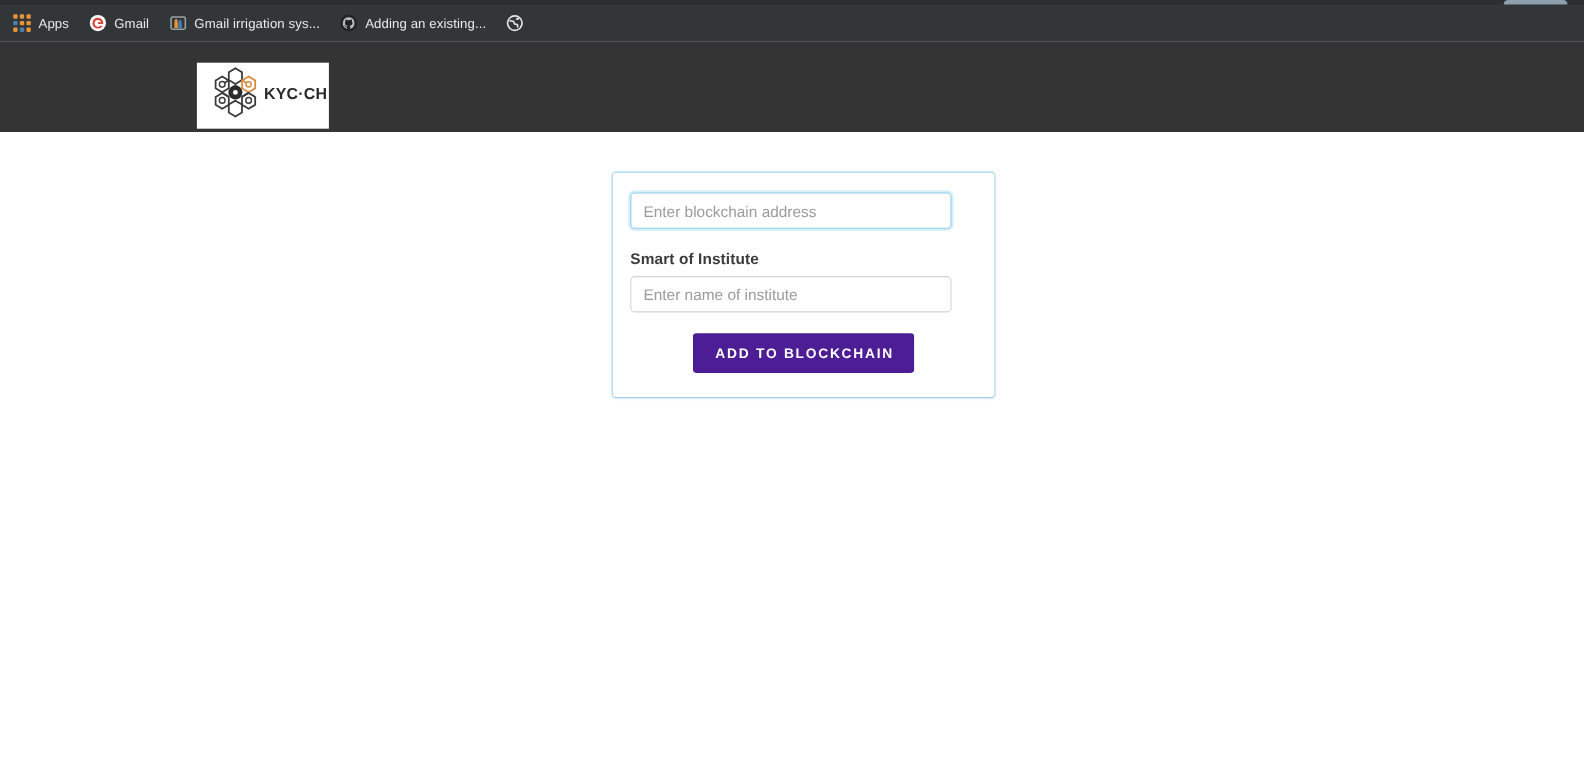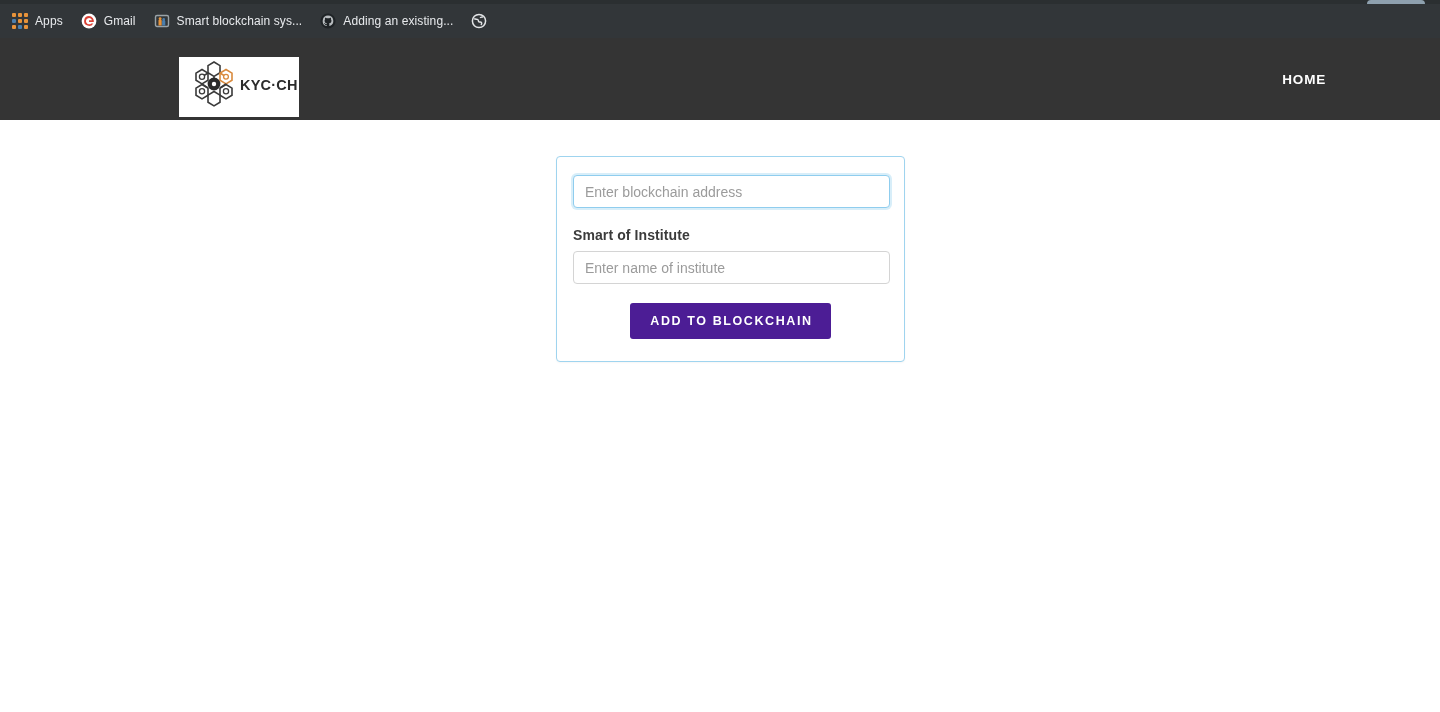--- a/index.html
+++ b/index.html
@@ -127,21 +127,21 @@
   .field-label {
     display: block;
     font-size: 14px;
     font-weight: bold;
     color: #3b3b3b;
     margin-bottom: 8px;
     letter-spacing: 0.1px;
   }
   .text-input {
     display: block;
-    width: 317px;
+    width: 292px;
     height: 33px;
     padding: 6px 11px;
     font-size: 14px;
     font-family: "Liberation Sans", sans-serif;
     color: #444;
     background: #ffffff;
     border: 1px solid #d4d4d4;
     border-radius: 4px;
     outline: none;
   }
@@ -209,21 +209,21 @@
     <div class="bm-item">
       <span class="bm-icon">
         <svg width="16" height="16" viewBox="0 0 16 16">
           <rect x="1.5" y="2.5" width="13" height="11" rx="1.5" fill="none" stroke="#9aa3a8" stroke-width="1.4"></rect>
           <path d="M4.5 12.5V7.6a1.6 1.6 0 0 1 3.2 0v4.9z" fill="#e8933a"></path>
           <path d="M8.1 12.5V8.4a1.6 1.6 0 0 1 3.2 0v4.1z" fill="#4b7fae"></path>
           <circle cx="6.1" cy="5.6" r="1.4" fill="#e8933a"></circle>
           <circle cx="9.7" cy="6.4" r="1.3" fill="#4b7fae"></circle>
         </svg>
       </span>
-      <span class="bm-label">Smart blockchain sys...</span>
+      <span class="bm-label">Gmail irrigation sys...</span>
     </div>
 
     <div class="bm-item">
       <span class="bm-icon">
         <svg width="16" height="16" viewBox="0 0 16 16">
           <circle cx="8" cy="8" r="7.6" fill="#1f2326"></circle>
           <path d="M8 2.6a5.4 5.4 0 0 0-1.7 10.5c.27.05.37-.12.37-.26v-.93c-1.5.33-1.82-.72-1.82-.72-.25-.63-.6-.8-.6-.8-.5-.34.04-.33.04-.33.54.04.83.56.83.56.48.83 1.27.59 1.58.45.05-.35.19-.59.34-.72-1.2-.14-2.46-.6-2.46-2.67 0-.59.21-1.07.56-1.45-.06-.14-.24-.69.05-1.44 0 0 .45-.14 1.48.55a5.1 5.1 0 0 1 2.7 0c1.02-.69 1.47-.55 1.47-.55.3.75.11 1.3.06 1.44.35.38.55.86.55 1.45 0 2.08-1.26 2.53-2.47 2.66.2.17.37.5.37 1v1.48c0 .14.1.31.38.26A5.4 5.4 0 0 0 8 2.6z" fill="#b8bcbf"></path>
         </svg>
       </span>
       <span class="bm-label">Adding an existing...</span>
@@ -271,23 +271,20 @@
       <circle cx="33" cy="25" r="6.4" fill="#2b2b2b"></circle>
       <circle cx="33" cy="25" r="2.2" fill="#ffffff"></circle>
       <circle cx="21" cy="17.7" r="2.6" fill="#ffffff" stroke="#3a3a3a" stroke-width="1.3"></circle>
       <circle cx="45" cy="17.7" r="2.4" fill="#ffffff" stroke="#d98a3d" stroke-width="1.3"></circle>
       <circle cx="21" cy="32.3" r="2.6" fill="#ffffff" stroke="#3a3a3a" stroke-width="1.3"></circle>
       <circle cx="45" cy="32.3" r="2.6" fill="#ffffff" stroke="#3a3a3a" stroke-width="1.3"></circle>
       <text x="59" y="31" font-family="Liberation Sans, sans-serif" font-size="14.5" font-weight="bold" fill="#2b2b2b" letter-spacing="0.2">KYC·CHAIN</text>
     </svg>
   </div>
 
-  <div id="nav-links">
-    <a class="nav-link" href="#">HOME</a>
-  </div>
 </div>
 
 <div id="page-body">
 
   <div id="institution-card">
 
 
     <div id="card-body">
 
       <div class="field-group">

